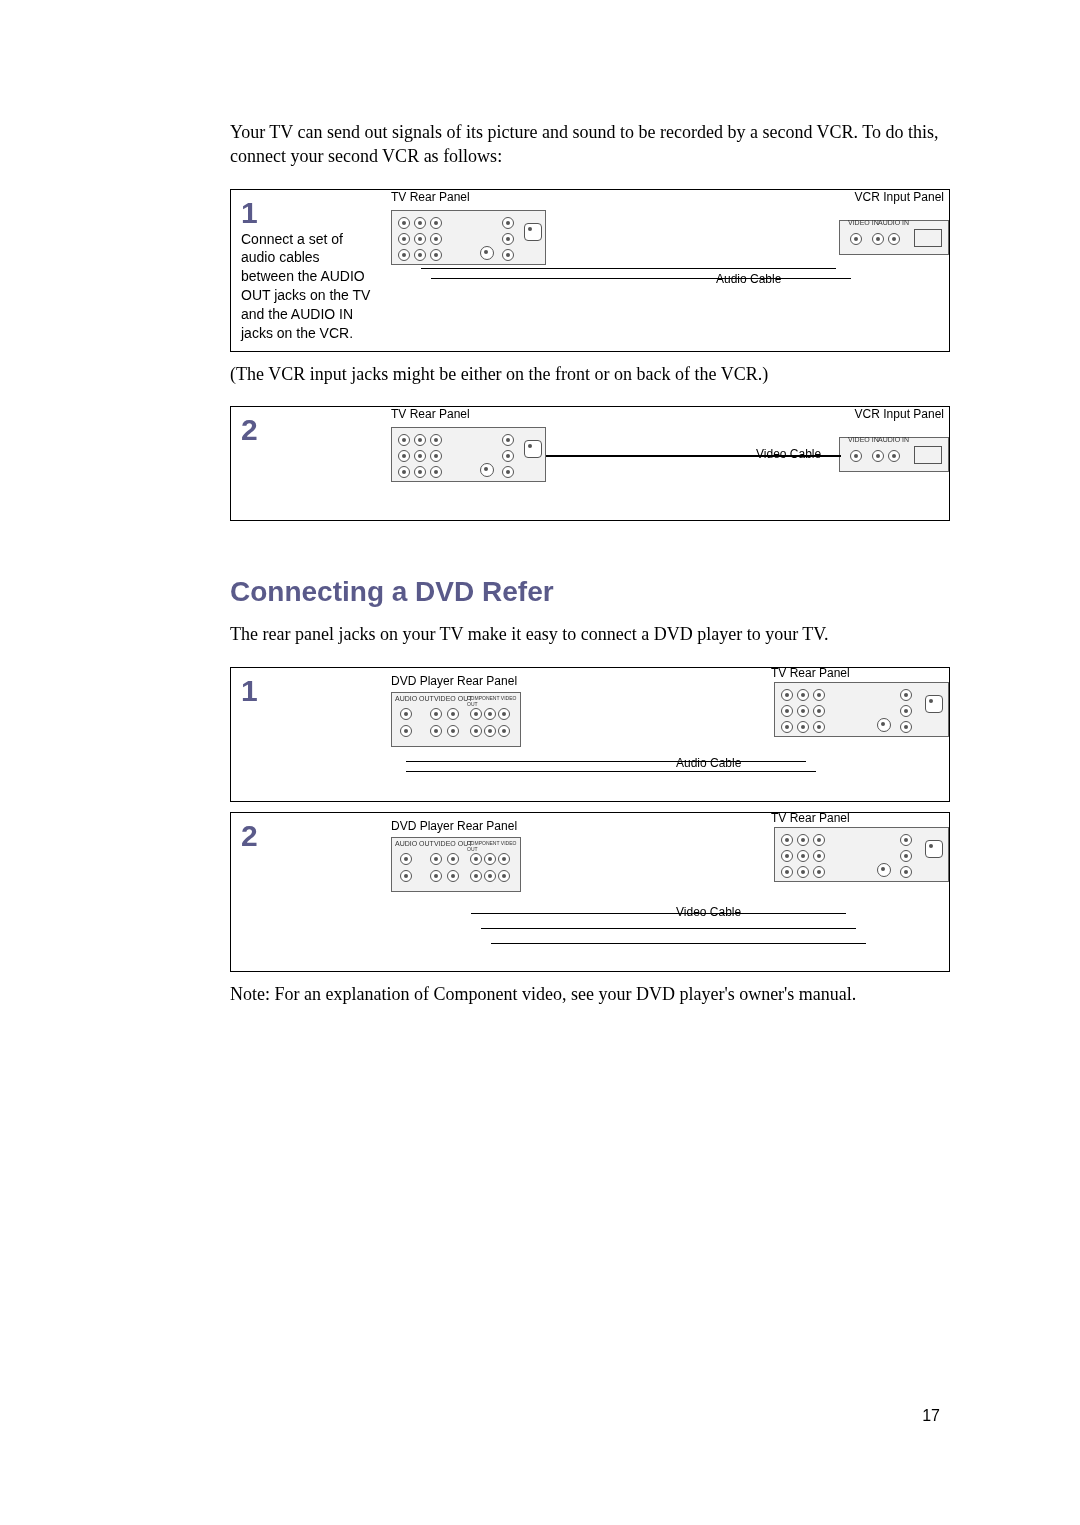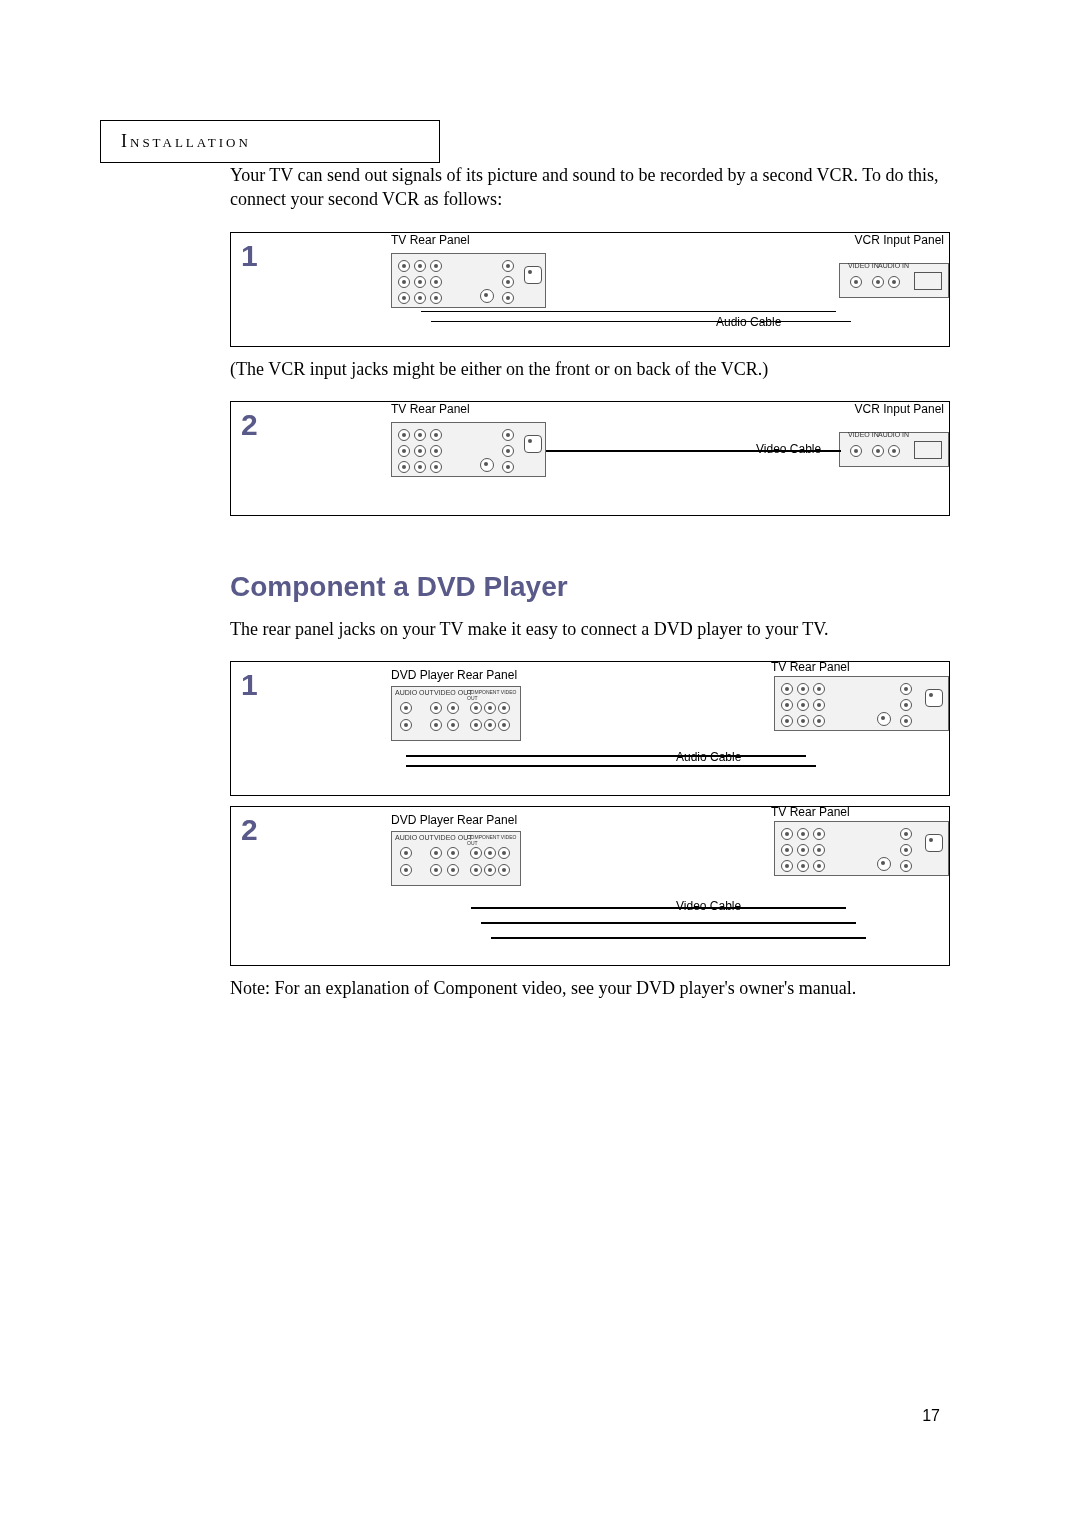--- a/index.html
+++ b/index.html
@@ -145,30 +145,28 @@
       position: absolute;
       background: #000;
       height: 1.5px;
     }
   </style>
 </head>
 <body>
 
 <div class="content">
 
-  <div class="header-box">
-    <span class="header-label">Installation</span>
-  </div>
 
   <div class="body-text">Your TV can send out signals of its picture and sound to be recorded by a second VCR. To do this, connect your second VCR as follows:</div>
 
   
   <div class="step-box">
     <div class="step-left">
       <div class="step-num">1</div>
+      <div>Connect a set of audio cables between the AUDIO OUT jacks on the TV and the AUDIO IN jacks on the VCR.</div>
     </div>
     <div class="step-right">
       <span class="panel-label" style="left:5px;top:0;">TV Rear Panel</span>
       <span class="panel-label" style="right:5px;top:0;">VCR Input Panel</span>
       <span class="cable-label" style="left:330px;top:82px;">Audio Cable</span>
 
       <div class="diag-tv-panel" style="left:5px;top:20px;">
         <span class="jack" style="left:6px;top:6px;"></span>
           <span class="jack" style="left:6px;top:22px;"></span>
           <span class="jack" style="left:6px;top:38px;"></span>
@@ -231,21 +229,21 @@
         <span class="jack" style="left:10px;top:12px;"></span>
         <span class="jack" style="left:32px;top:12px;"></span>
         <span class="jack" style="left:48px;top:12px;"></span>
         <div style="position:absolute;right:6px;top:8px;width:28px;height:18px;border:1.5px solid #555;"></div>
       </div>
       <div class="cable-line" style="left:160px;top:48px;width:295px;height:2px;"></div>
     </div>
   </div>
 
 
-  <div class="section-title">Component a DVD Player</div>
+  <div class="section-title">Connecting a DVD Refer</div>
   <div class="body-text">The rear panel jacks on your TV make it easy to connect a DVD player to your TV.</div>
 
   
   <div class="step-box tall">
     <div class="step-left">
       <div class="step-num">1</div>
     </div>
     <div class="step-right">
       <span class="panel-label" style="left:5px;top:6px;">DVD Player Rear Panel</span>
       <span class="panel-label" style="left:385px;top:-2px;">TV Rear Panel</span>

